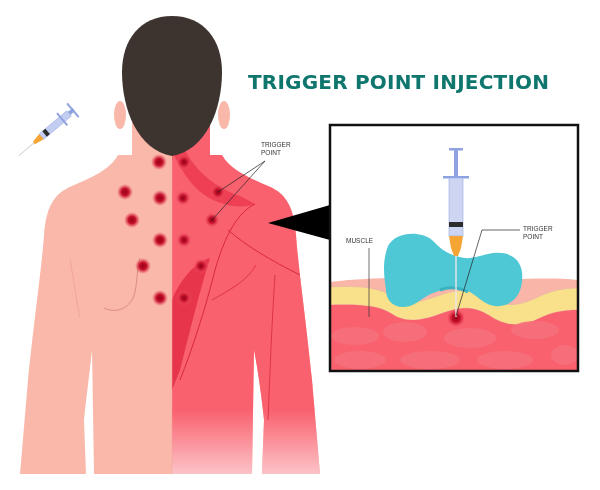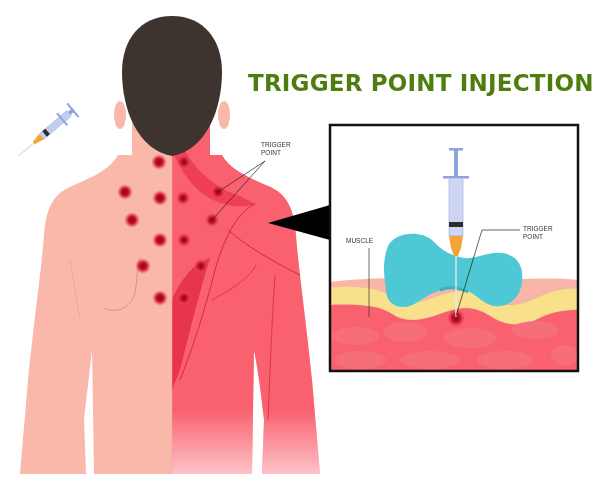--- a/index.html
+++ b/index.html
@@ -1,20 +1,20 @@
 <!DOCTYPE html>
 <html><head>
 <meta charset="utf-8">
 <style>
   html, body { margin: 0; padding: 0; background: #ffffff; }
   body { width: 600px; height: 490px; position: relative; overflow: hidden; font-family: "Liberation Sans", sans-serif; }
   .title {
     position: absolute; left: 248px; top: 70px; width: 340px;
-    font-family: "DejaVu Sans", sans-serif; font-weight: bold; font-size: 23px;
-    letter-spacing: 0.2px; color: #4d7c0f; white-space: nowrap;
+    font-family: "DejaVu Sans", sans-serif; font-weight: bold; font-size: 20px;
+    letter-spacing: 0.2px; color: #0f766e; white-space: nowrap;
   }
   svg.scene { position: absolute; left: 0; top: 0; }
   .lbl {
     position: absolute; font-family: "Liberation Sans", sans-serif;
     font-size: 6.5px; line-height: 8px; color: #333333; text-transform: uppercase;
   }
 </style>
 </head>
 <body>
 

